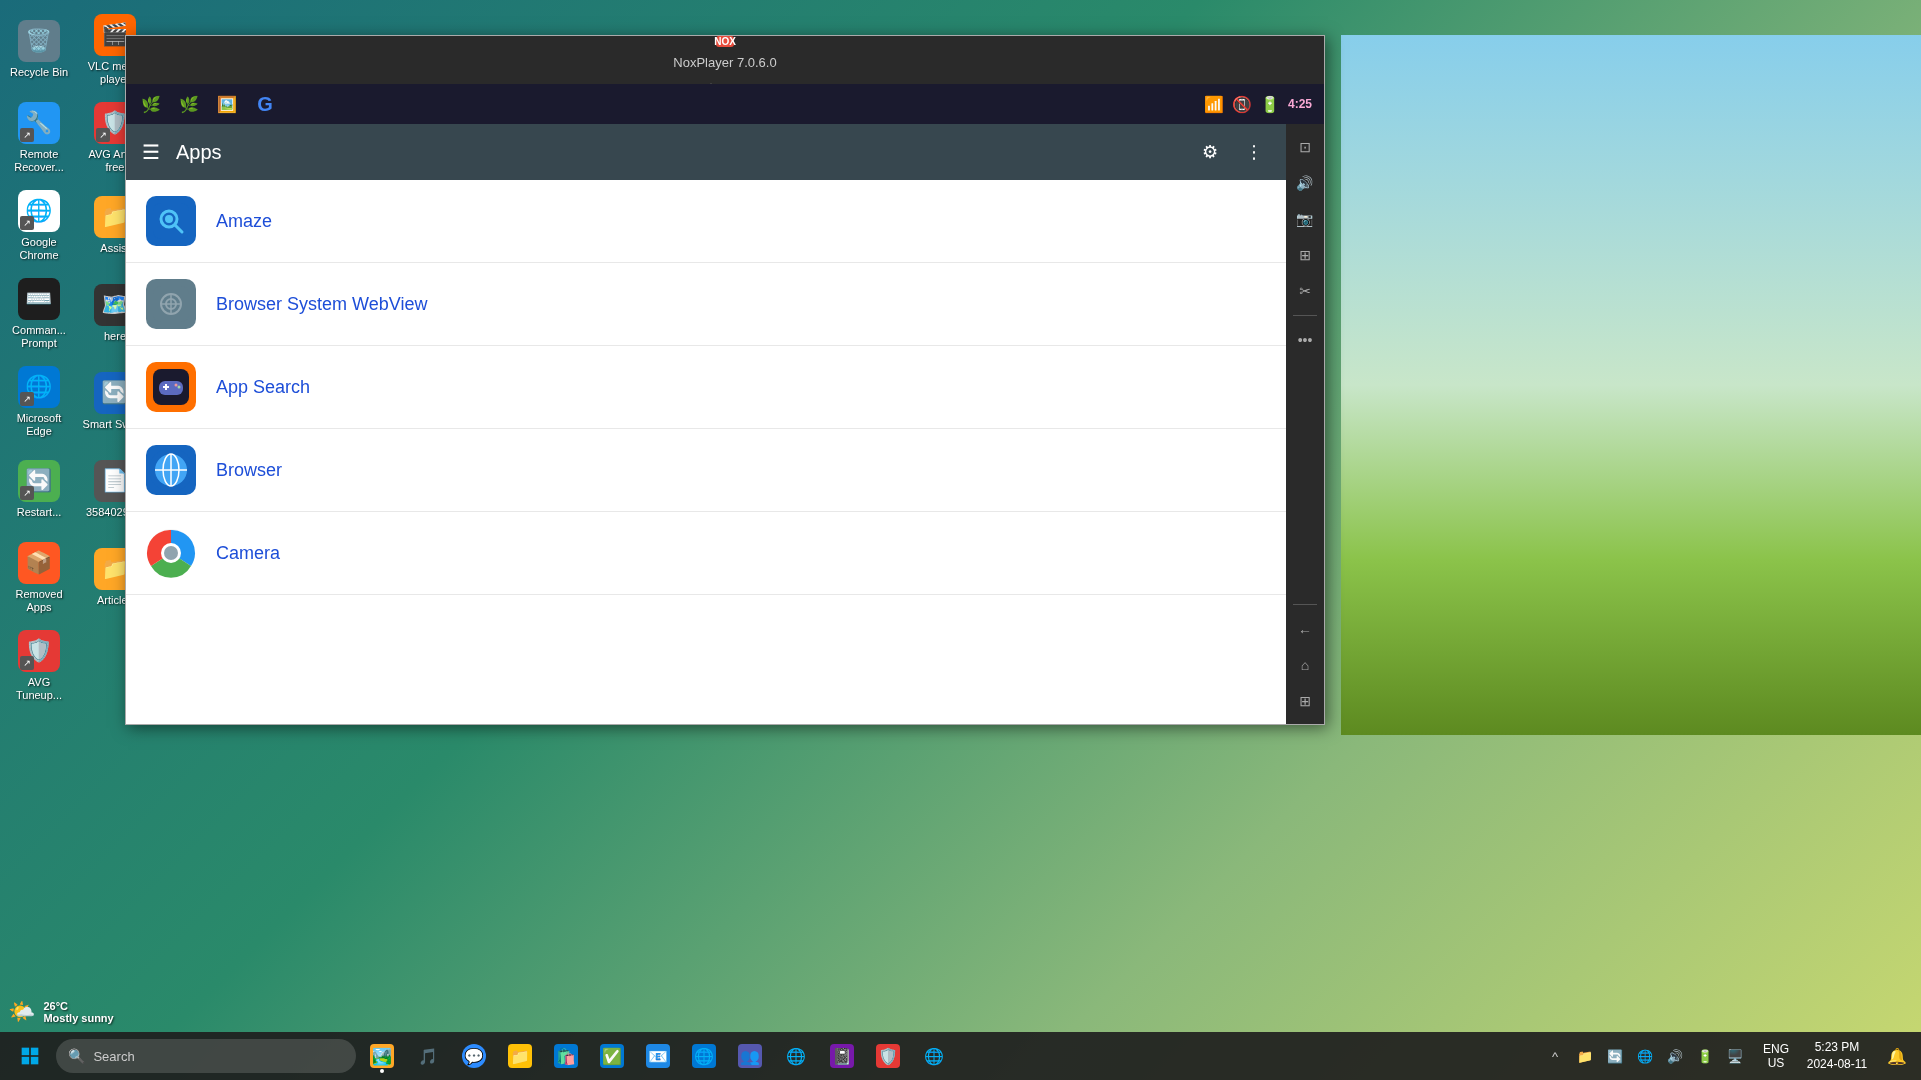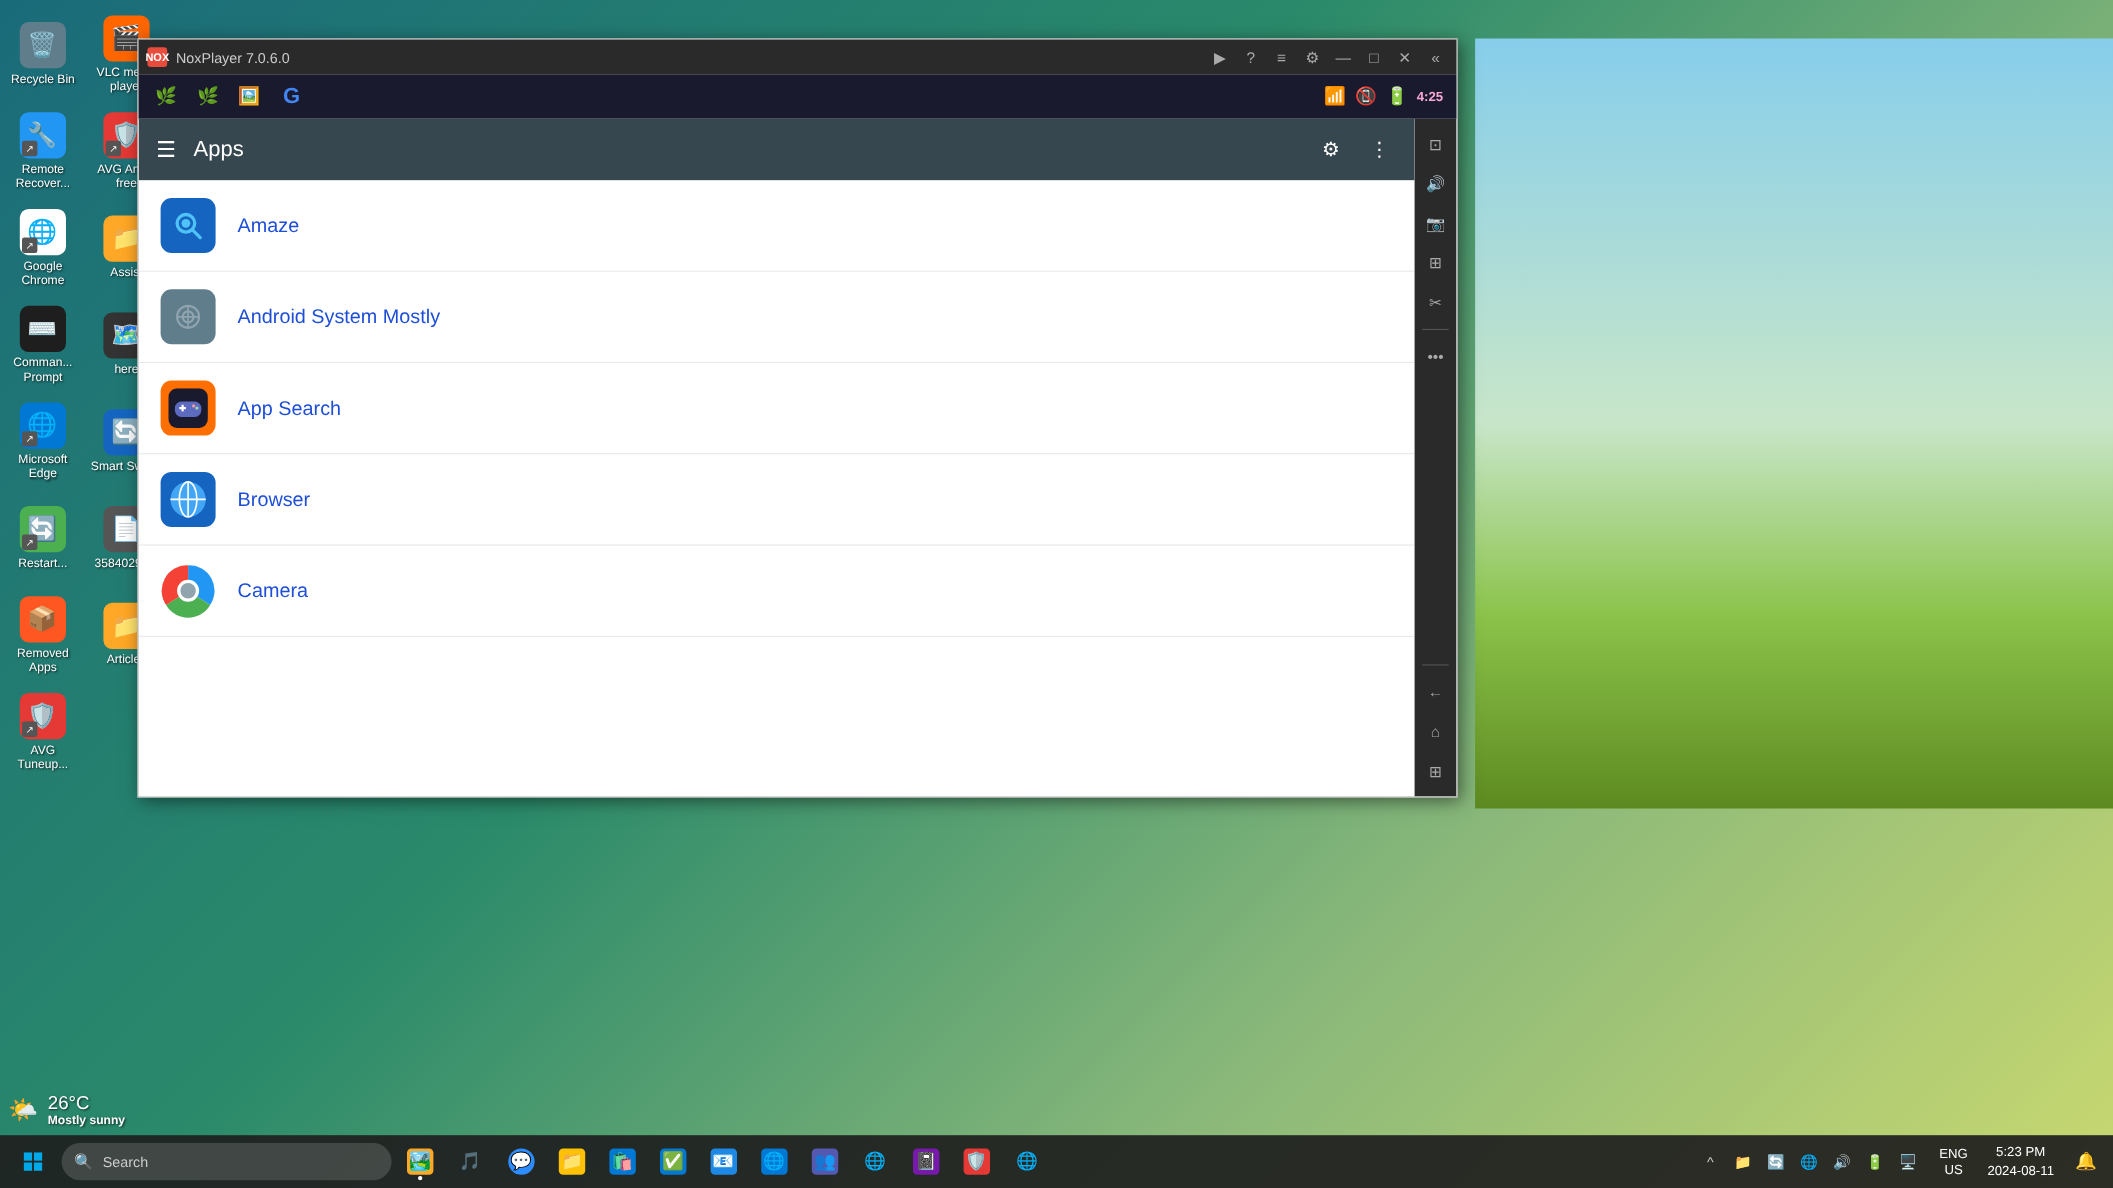--- a/index.html
+++ b/index.html
@@ -83,27 +83,28 @@
       height: 690px;
       background: #fff;
       border: 1px solid #aaa;
       box-shadow: 3px 3px 15px rgba(0,0,0,0.5);
       display: flex;
       flex-direction: column;
     }
 
     
     .nox-titlebar {
-      height: 32px;
+      height: 48px;
       background: #2a2a2a;
       display: flex;
       align-items: center;
       padding: 0 8px;
       gap: 8px;
       flex-shrink: 0;
+      flex-direction: column;
     }
     .nox-logo {
       width: 18px;
       height: 18px;
       background: #e74c3c;
       border-radius: 3px;
       display: flex;
       align-items: center;
       justify-content: center;
       color: #fff;
@@ -617,21 +618,21 @@
         <div class="app-item">
           <div class="app-icon-container icon-webview">
             <svg width="36" height="36" viewBox="0 0 36 36">
               <rect width="36" height="36" rx="8" fill="#607d8b"></rect>
               <circle cx="18" cy="18" r="10" fill="none" stroke="#90a4ae" stroke-width="2"></circle>
               <circle cx="18" cy="18" r="5" fill="none" stroke="#90a4ae" stroke-width="2"></circle>
               <line x1="8" y1="18" x2="28" y2="18" stroke="#90a4ae" stroke-width="1.5"></line>
               <line x1="18" y1="8" x2="18" y2="28" stroke="#90a4ae" stroke-width="1.5"></line>
             </svg>
           </div>
-          <span class="app-name">Android System Mostly</span>
+          <span class="app-name">Browser System WebView</span>
         </div>
 
         <div class="app-item">
           <div class="app-icon-container icon-appcenter">
             <svg width="36" height="36" viewBox="0 0 36 36">
               <rect width="36" height="36" rx="8" fill="#1a1a2e"></rect>
 
               <rect x="6" y="12" width="24" height="14" rx="6" fill="#5c6bc0"></rect>
               <rect x="10" y="17" width="6" height="2" fill="#fff"></rect>
               <rect x="12" y="15" width="2" height="6" fill="#fff"></rect>
@@ -686,21 +687,21 @@
         <div class="nox-panel-btn">⌂</div>
         <div class="nox-panel-btn">⊞</div>
       </div>
     </div>
   </div>
 </div>
 
 <div style="position:absolute; bottom:55px; left:8px; display:flex; align-items:center; gap:8px; color:#fff; z-index:50;">
   <span style="font-size:22px;">🌤️</span>
   <div>
-    <div style="font-size:17px; font-weight:normal; text-shadow:1px 1px 2px rgba(0,0,0,0.7);">26°C</div>
+    <div style="font-size:11px; font-weight:bold; text-shadow:1px 1px 2px rgba(0,0,0,0.7);">26°C</div>
     <div style="font-size:11px; text-shadow:1px 1px 2px rgba(0,0,0,0.7);font-weight:bold;">Mostly sunny</div>
   </div>
 </div>
 
 <div class="taskbar">
 
   <div class="taskbar-start">
     <svg viewBox="0 0 24 24" fill="none">
       <rect x="2" y="2" width="9" height="9" fill="#00a8e8"></rect>
       <rect x="13" y="2" width="9" height="9" fill="#00a8e8"></rect>

